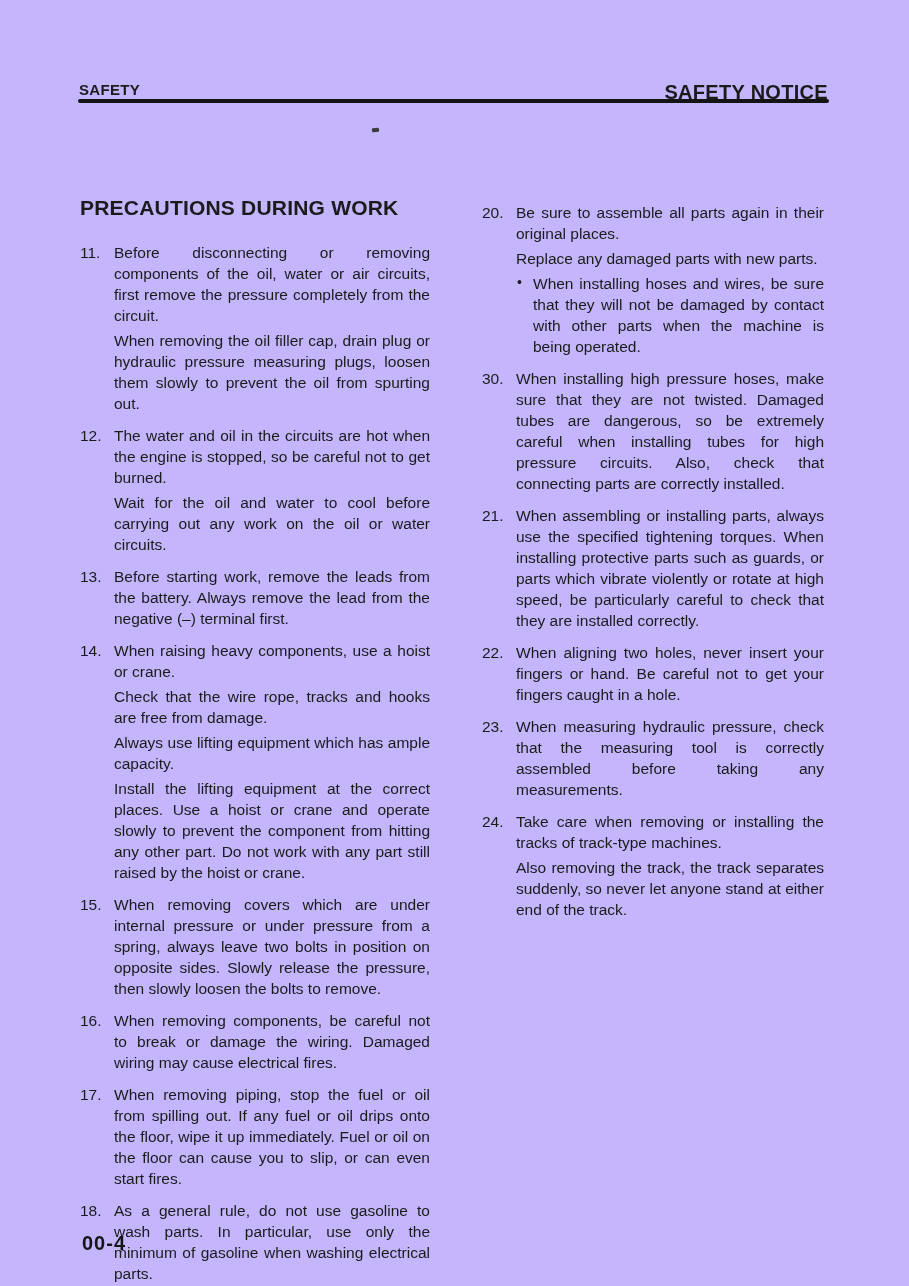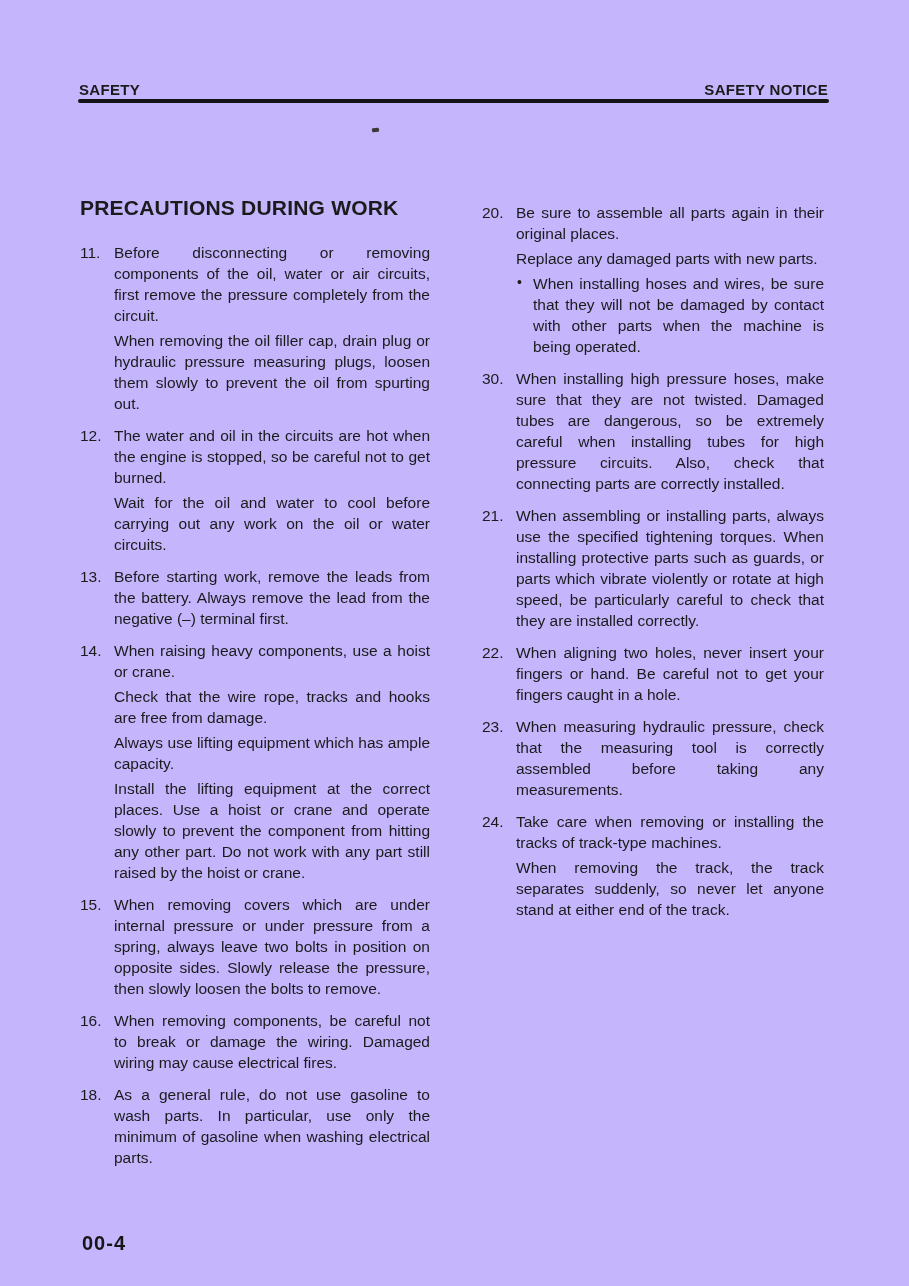--- a/index.html
+++ b/index.html
@@ -21,21 +21,21 @@
     left: 79px;
     top: 81px;
     font-size: 15px;
     font-weight: bold;
     letter-spacing: 0.3px;
   }
   .header-right {
     position: absolute;
     right: 81px;
     top: 81px;
-    font-size: 15px;
+    font-size: 20px;
     font-weight: bold;
     letter-spacing: 0.3px;
   }
   .header-rule {
     position: absolute;
     left: 78px;
     right: 80px;
     top: 99px;
     height: 4px;
     background: #141414;
@@ -158,20 +158,26 @@
             <p>When removing covers which are under internal pressure or under pressure from a spring, always leave two bolts in position on opposite sides. Slowly release the pressure, then slowly loosen the bolts to remove.</p>
           </div>
         </div>
         <div class="item">
           <span class="num">16.</span>
           <div>
             <p>When removing components, be careful not to break or damage the wiring. Damaged wiring may cause electrical fires.</p>
           </div>
         </div>
         <div class="item">
+          <span class="num">17.</span>
+          <div>
+            <p>When removing piping, stop the fuel or oil from spilling out. If any fuel or oil drips onto the floor, wipe it up immediately. Fuel or oil on the floor can cause you to slip, or can even start fires.</p>
+          </div>
+        </div>
+        <div class="item">
           <span class="num">18.</span>
           <div>
             <p>As a general rule, do not use gasoline to wash parts. In particular, use only the minimum of gasoline when washing electrical parts.</p>
           </div>
         </div>
       </div>
   </div>
 
   <div class="column col-right">
     <div>
@@ -204,21 +210,21 @@
         <div class="item">
           <span class="num">23.</span>
           <div>
             <p>When measuring hydraulic pressure, check that the measuring tool is correctly assembled before taking any measurements.</p>
           </div>
         </div>
         <div class="item">
           <span class="num">24.</span>
           <div>
             <p>Take care when removing or installing the tracks of track-type machines.</p>
-            <p>When removing the track, the track separates suddenly, so never let anyone stand at either end of the track.</p>
+            <p>Also removing the track, the track separates suddenly, so never let anyone stand at either end of the track.</p>
           </div>
         </div>
       </div>
   </div>
 
   <div class="footer">00-4</div>
 
 </div>
 
 </body></html>

